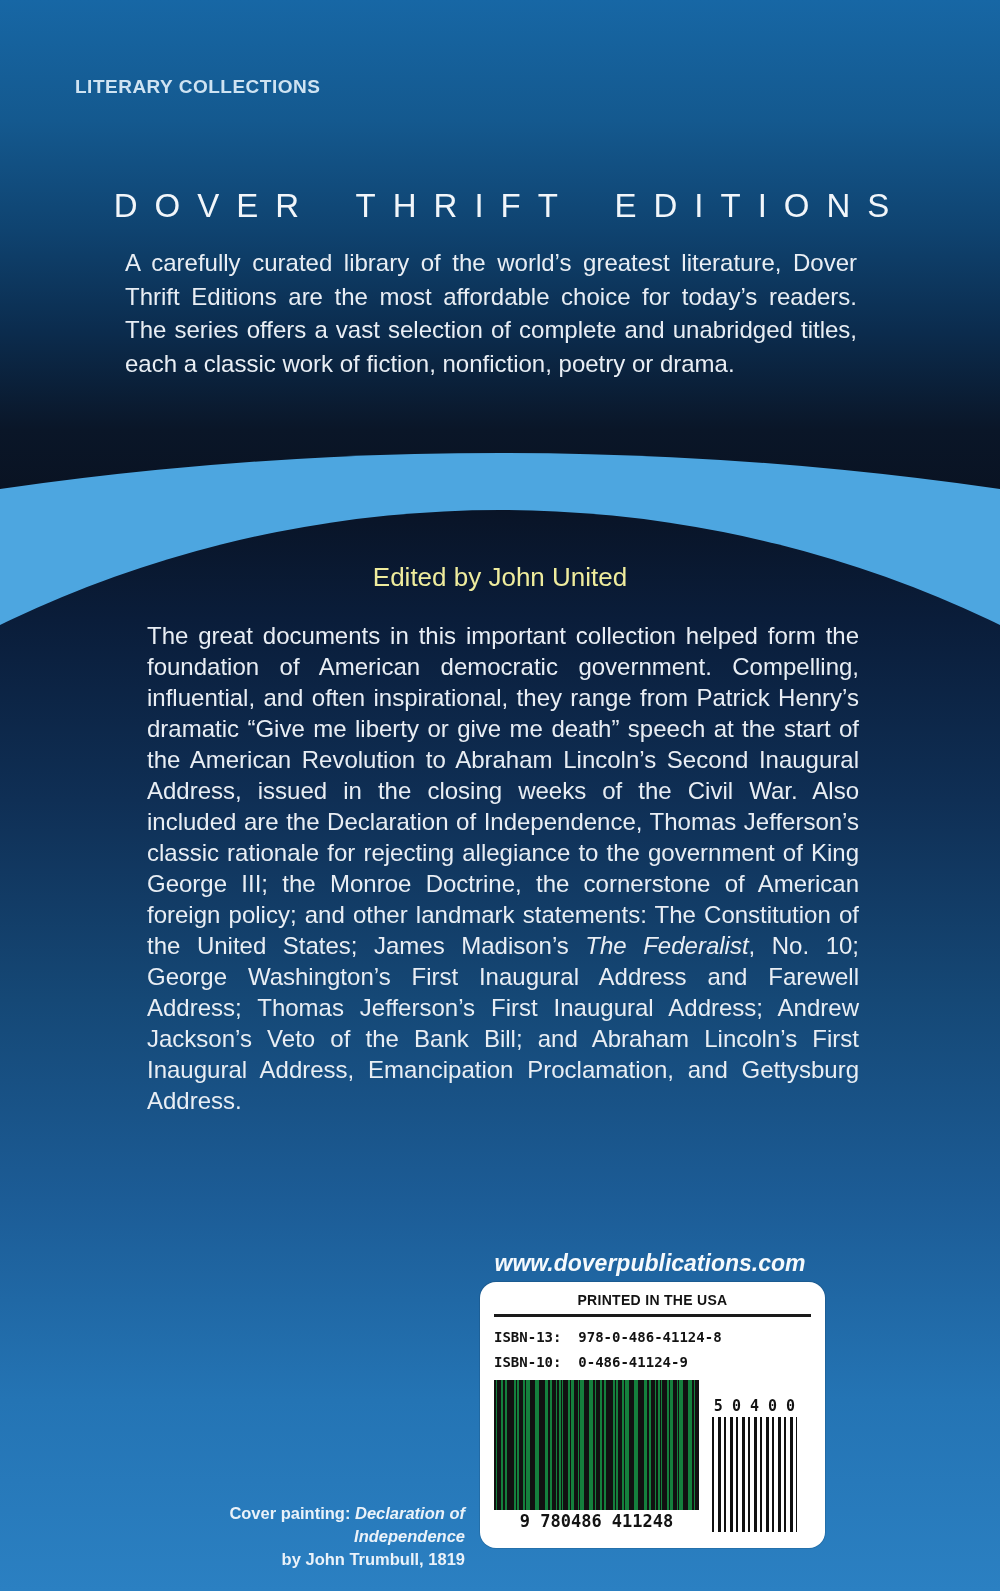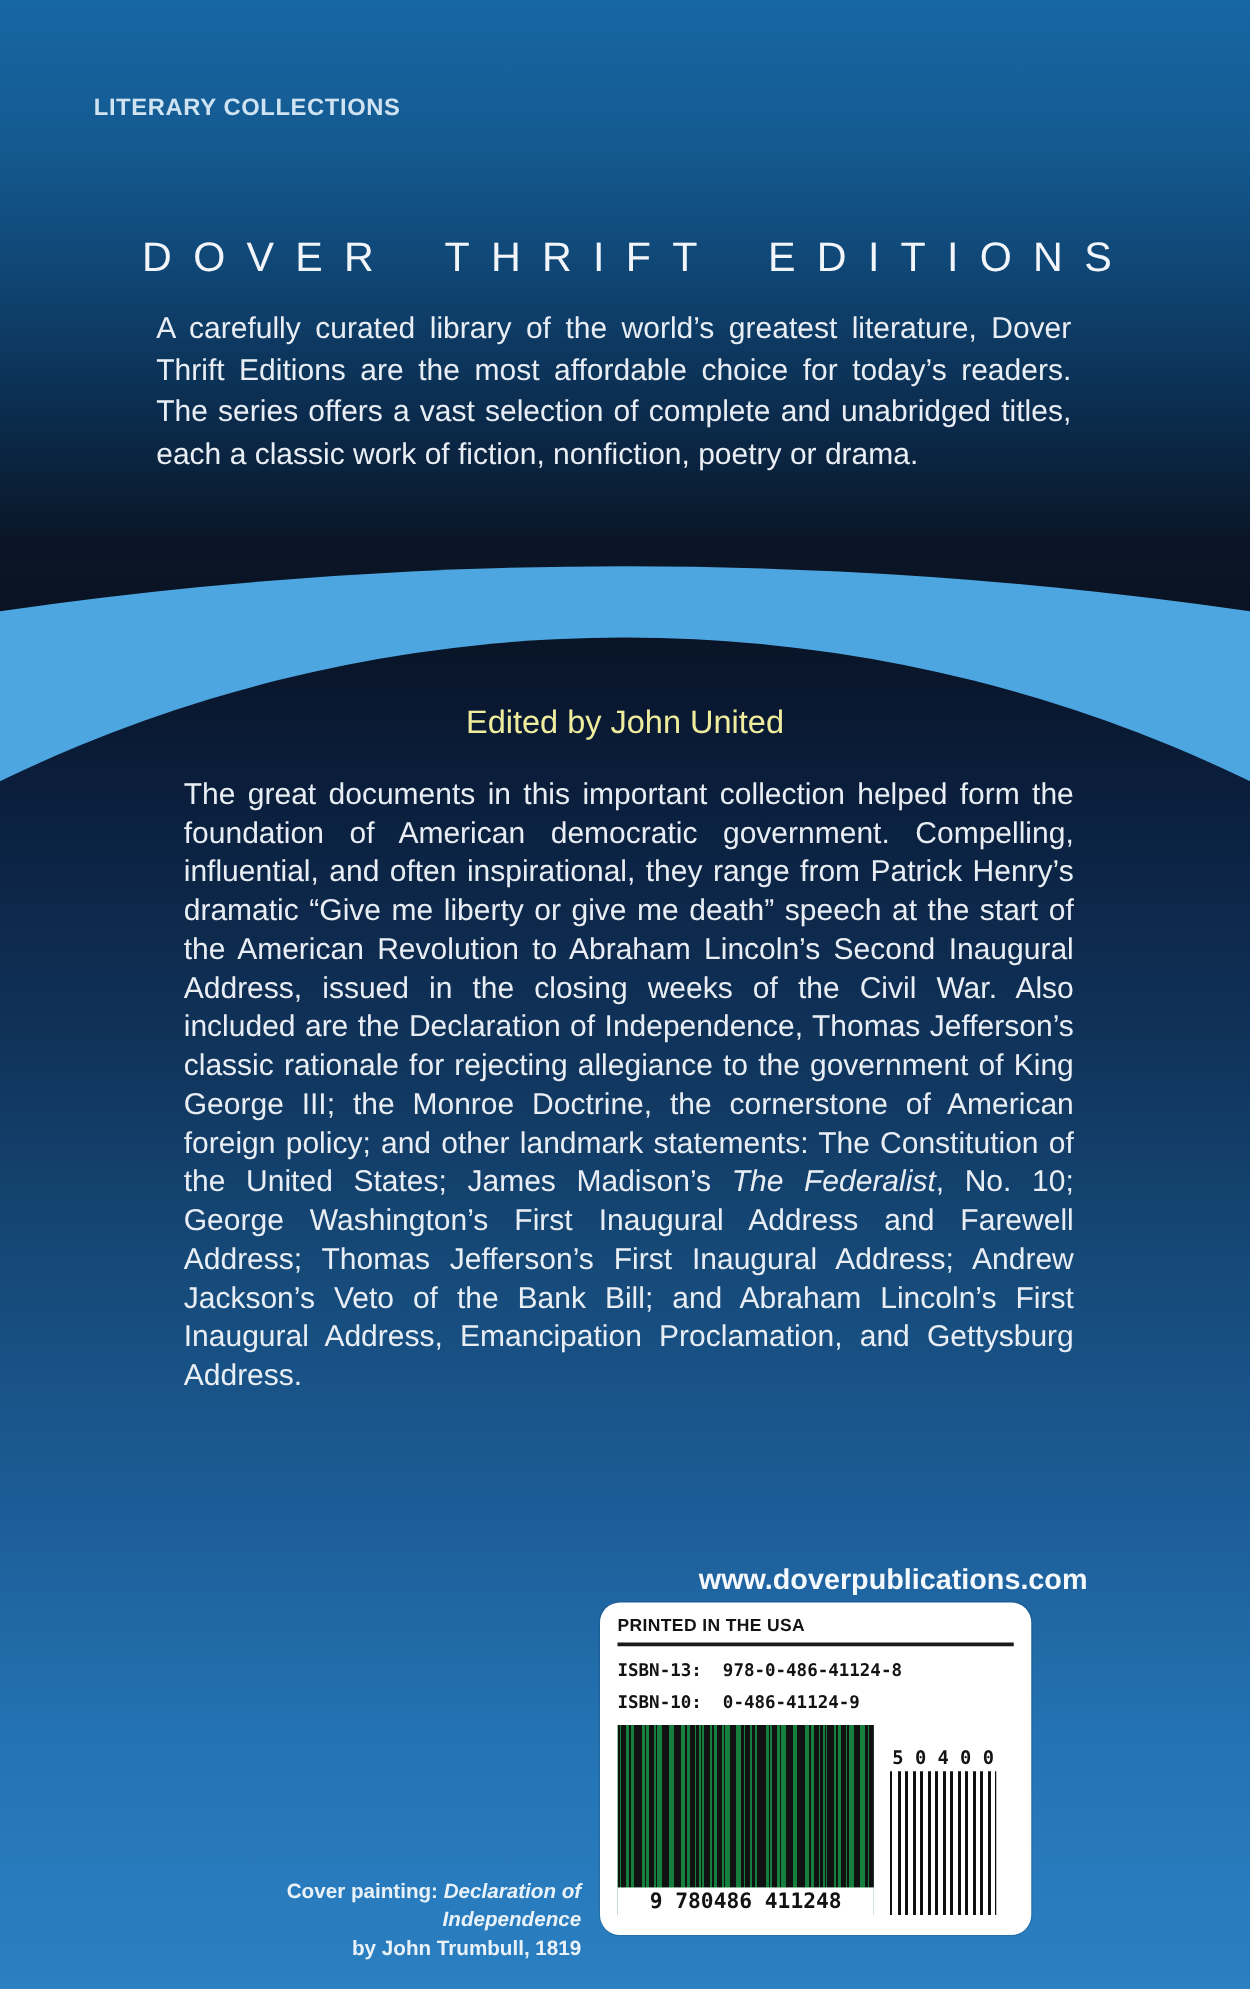--- a/index.html
+++ b/index.html
@@ -67,37 +67,38 @@
     font-size: 24px; line-height: 31px;
     text-align: justify;
     color: #e9eef4;
   }
   .back-copy p { margin: 0; }
   .back-copy p + p { margin-top: 13px; }
   .italic { font-style: italic; }
 
   .website {
     left: 430px; top: 1226px; width: 440px;
-    text-align: right;
+    text-align: center;
     font-size: 23px; font-weight: bold;
     color: #f5f9fc;
+    font-style: italic;
   }
 
   .barcode-box {
     left: 480px; top: 1258px;
     width: 345px; height: 266px;
     box-sizing: border-box;
     background: #ffffff;
     border-radius: 16px;
     padding: 10px 14px 12px 14px;
     box-shadow: 0 0 0 1px rgba(0,0,0,0.10);
     color: #131313;
   }
   .printed-in {
-    text-align: left;
+    text-align: center;
     font-size: 14px; font-weight: bold;
     letter-spacing: 0.3px;
   }
   .rule {
     border: none;
     border-top: 3px solid #1a1a1a;
     margin: 6px 0 8px 0;
   }
   .isbn-line {
     font-family: "DejaVu Sans Mono", monospace;

